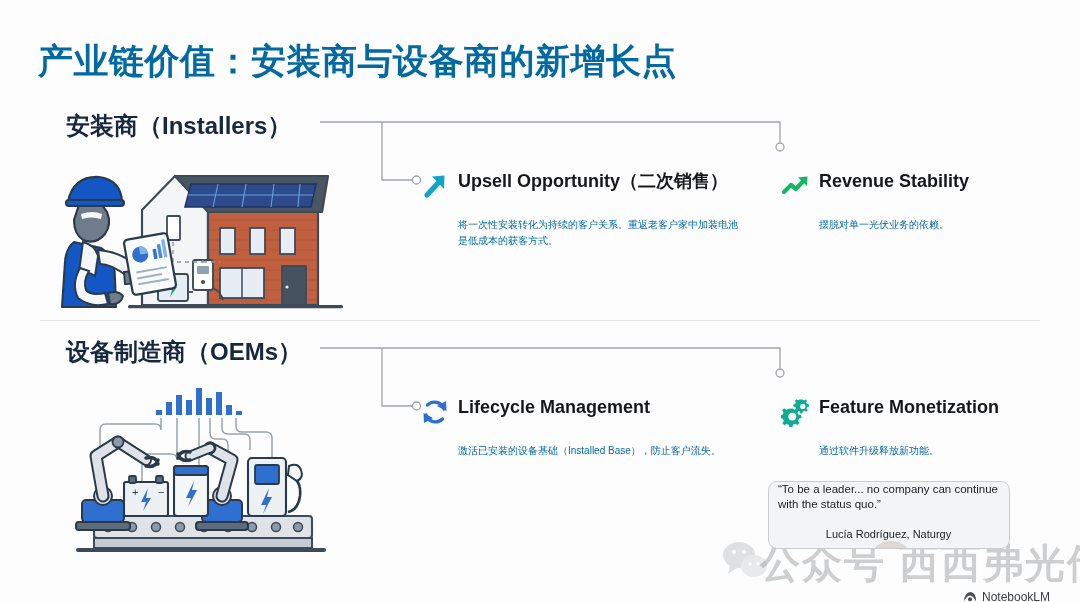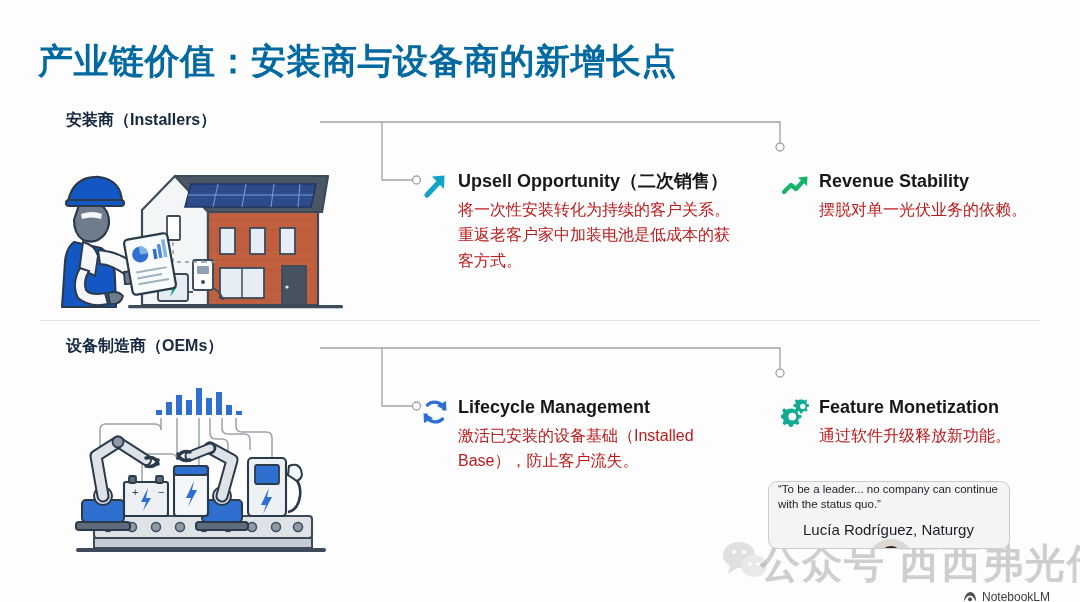--- a/index.html
+++ b/index.html
@@ -36,21 +36,21 @@
   }
 
   
   .section { position: absolute; left: 0; width: 1080px; }
   .sec-installers { top: 110px; }
   .sec-oems { top: 336px; }
 
   .sec-head {
     position: absolute;
     left: 66px; top: 0;
-    font-size: 16px;
+    font-size: 24px;
     font-weight: bold;
     color: #16283f;
     white-space: nowrap;
     text-align: right;
   }
 
   
   .bracket { position: absolute; left: 320px; top: -4px; }
 
   
@@ -72,23 +72,23 @@
 
   .item-body { flex: 1 1 auto; }
   .item-title {
     font-size: 18px;
     font-weight: bold;
     color: #15171a;
     line-height: 1.25;
     white-space: nowrap;
   }
   .item-desc {
-    margin-top: 4px;
-    font-size: 16px;
-    color: #b91c1c;
+    margin-top: 24px;
+    font-size: 10px;
+    color: #0369a1;
     line-height: 1.62;
   }
 
   
   .quote-card {
     position: absolute;
     left: 768px; top: 481px;
     width: 242px; height: 68px;
     background: #f3f4f6;
     border: 1px solid #c9ccd1;
@@ -99,22 +99,22 @@
     overflow: hidden;
     flex-direction: column;
   }
   .quote-text-wrap { flex: 1 1 auto; min-width: 0; }
   .quote-text {
     font-size: 11.5px;
     color: #1c1e21;
     line-height: 1.33;
   }
   .quote-attrib {
-    margin-top: 8px;
-    font-size: 15px;
+    margin-top: 15px;
+    font-size: 11px;
     color: #1c1e21;
     text-align: center;
     padding-right: 4px;
   }
   .quote-avatar-wrap {
     position: relative;
     flex: 0 0 auto;
     width: 54px; height: 60px;
   }
   .quote-avatar {

